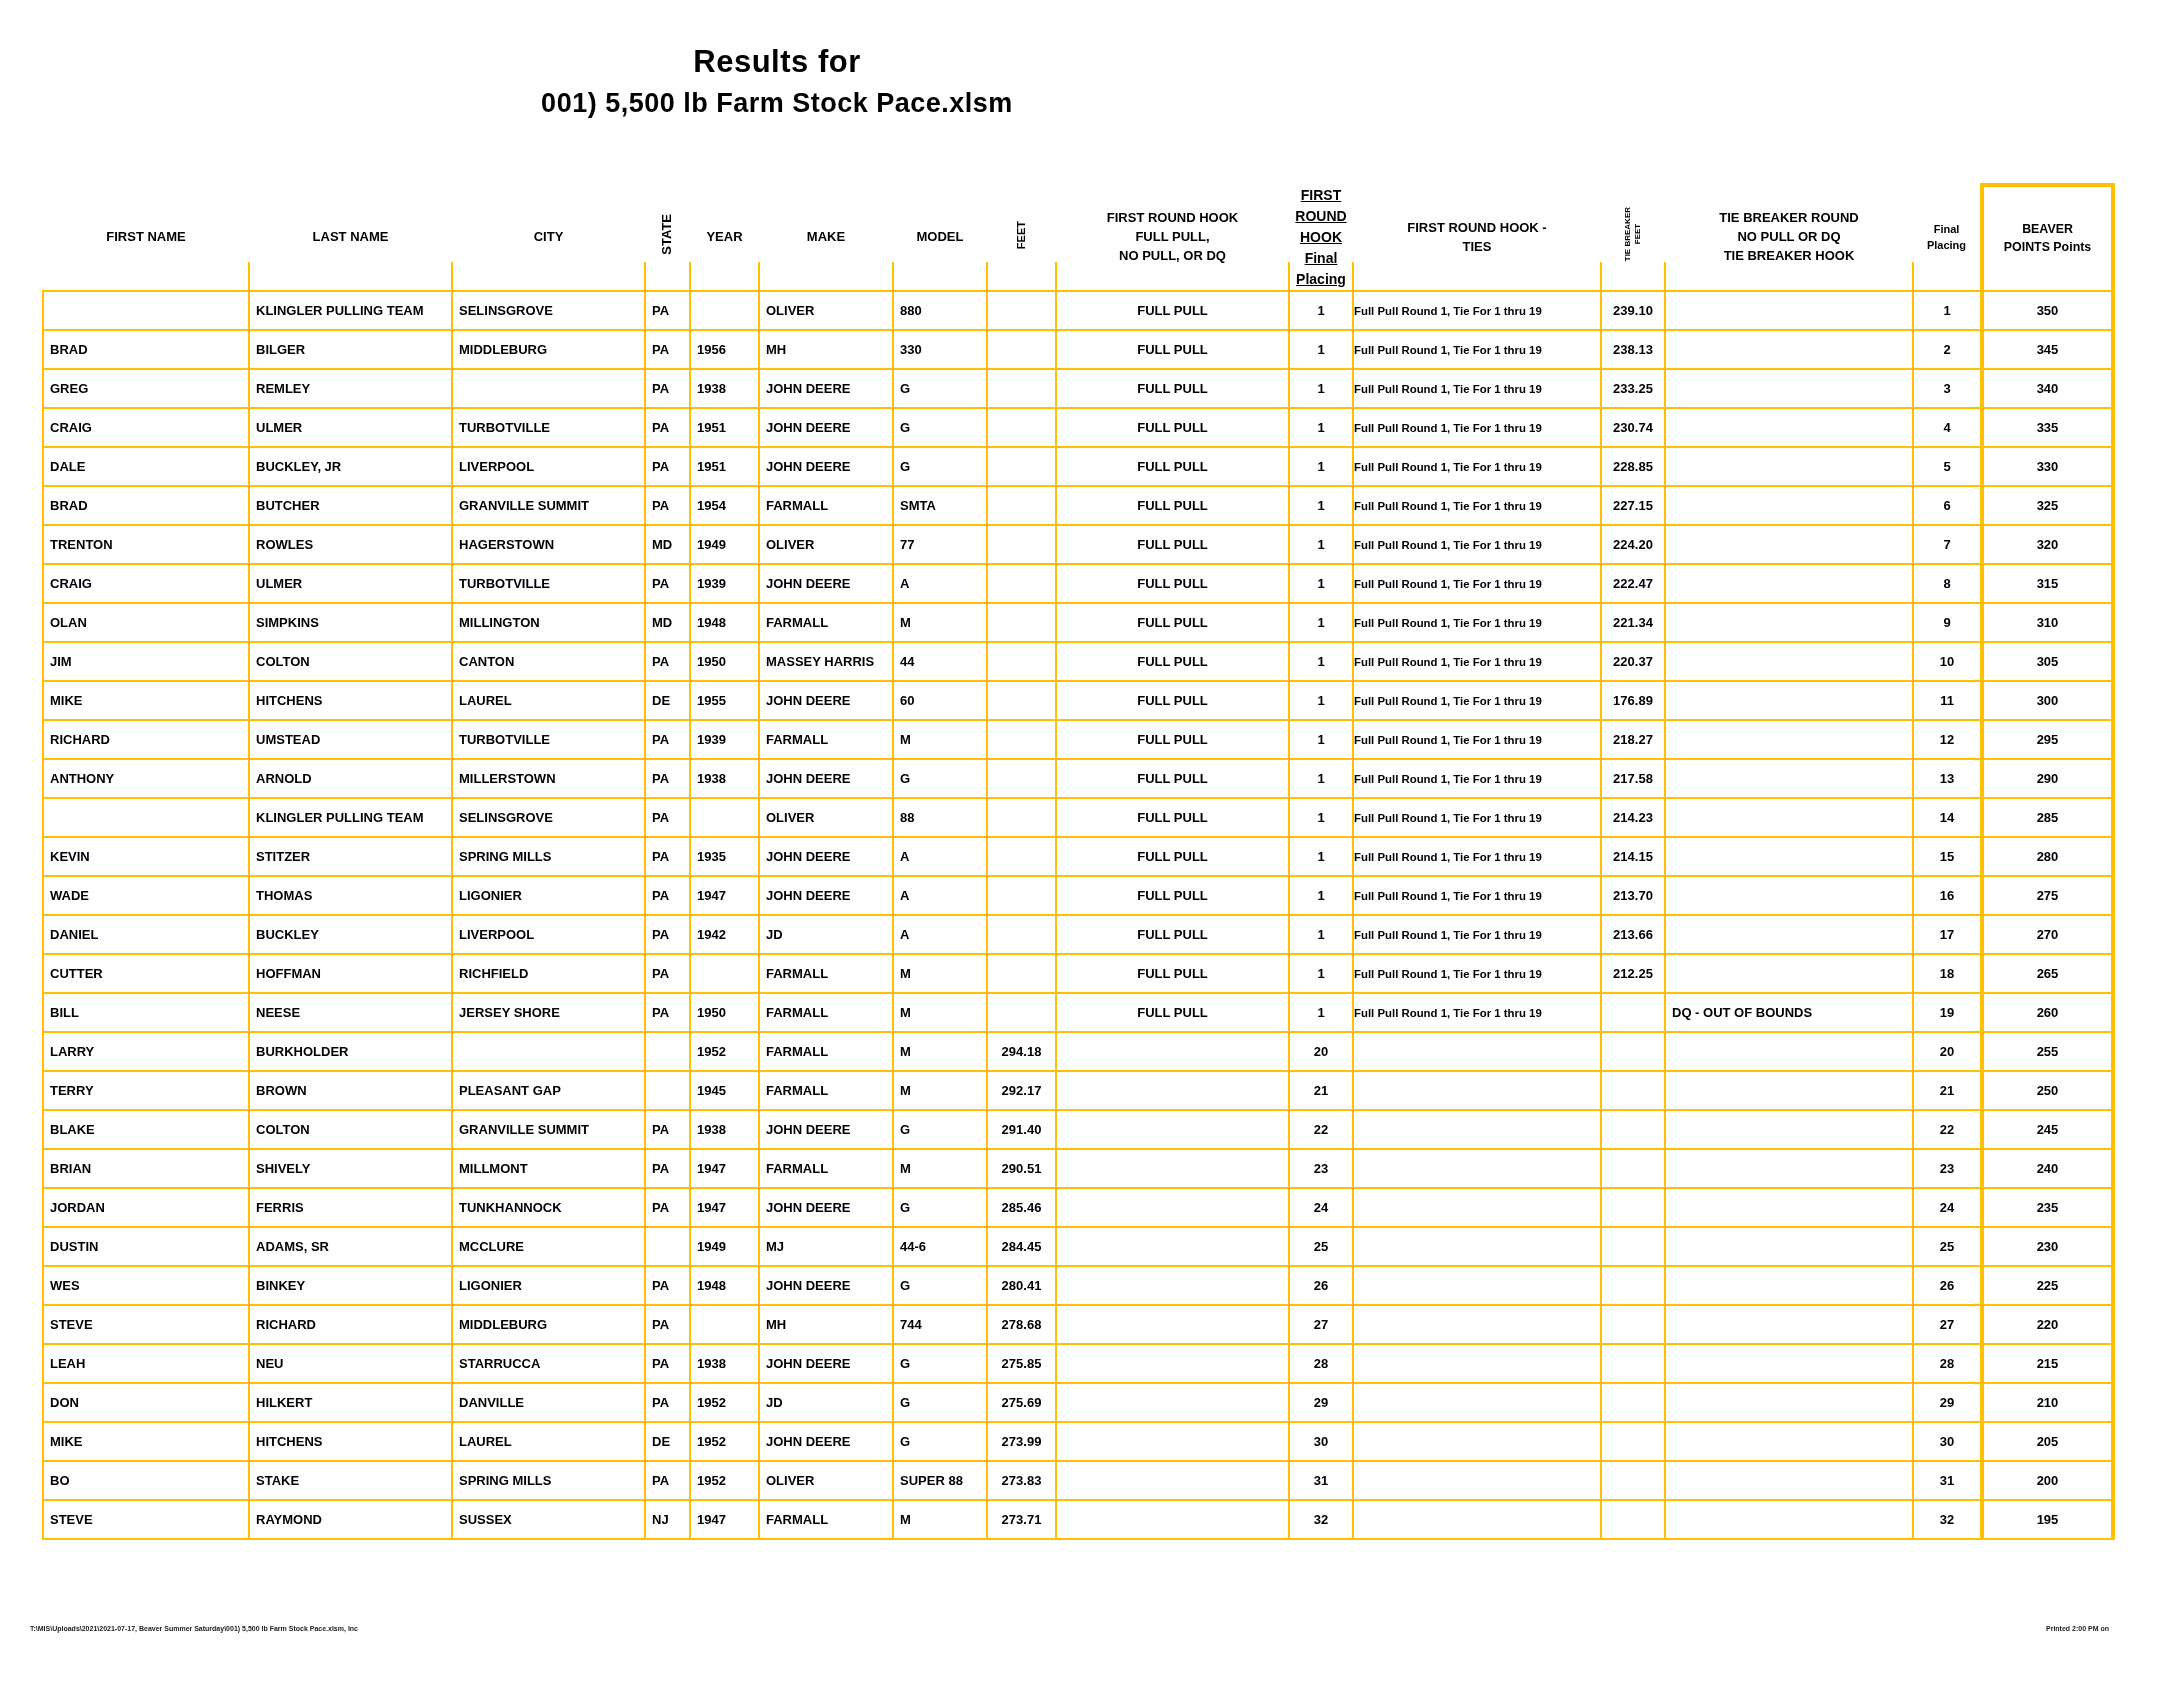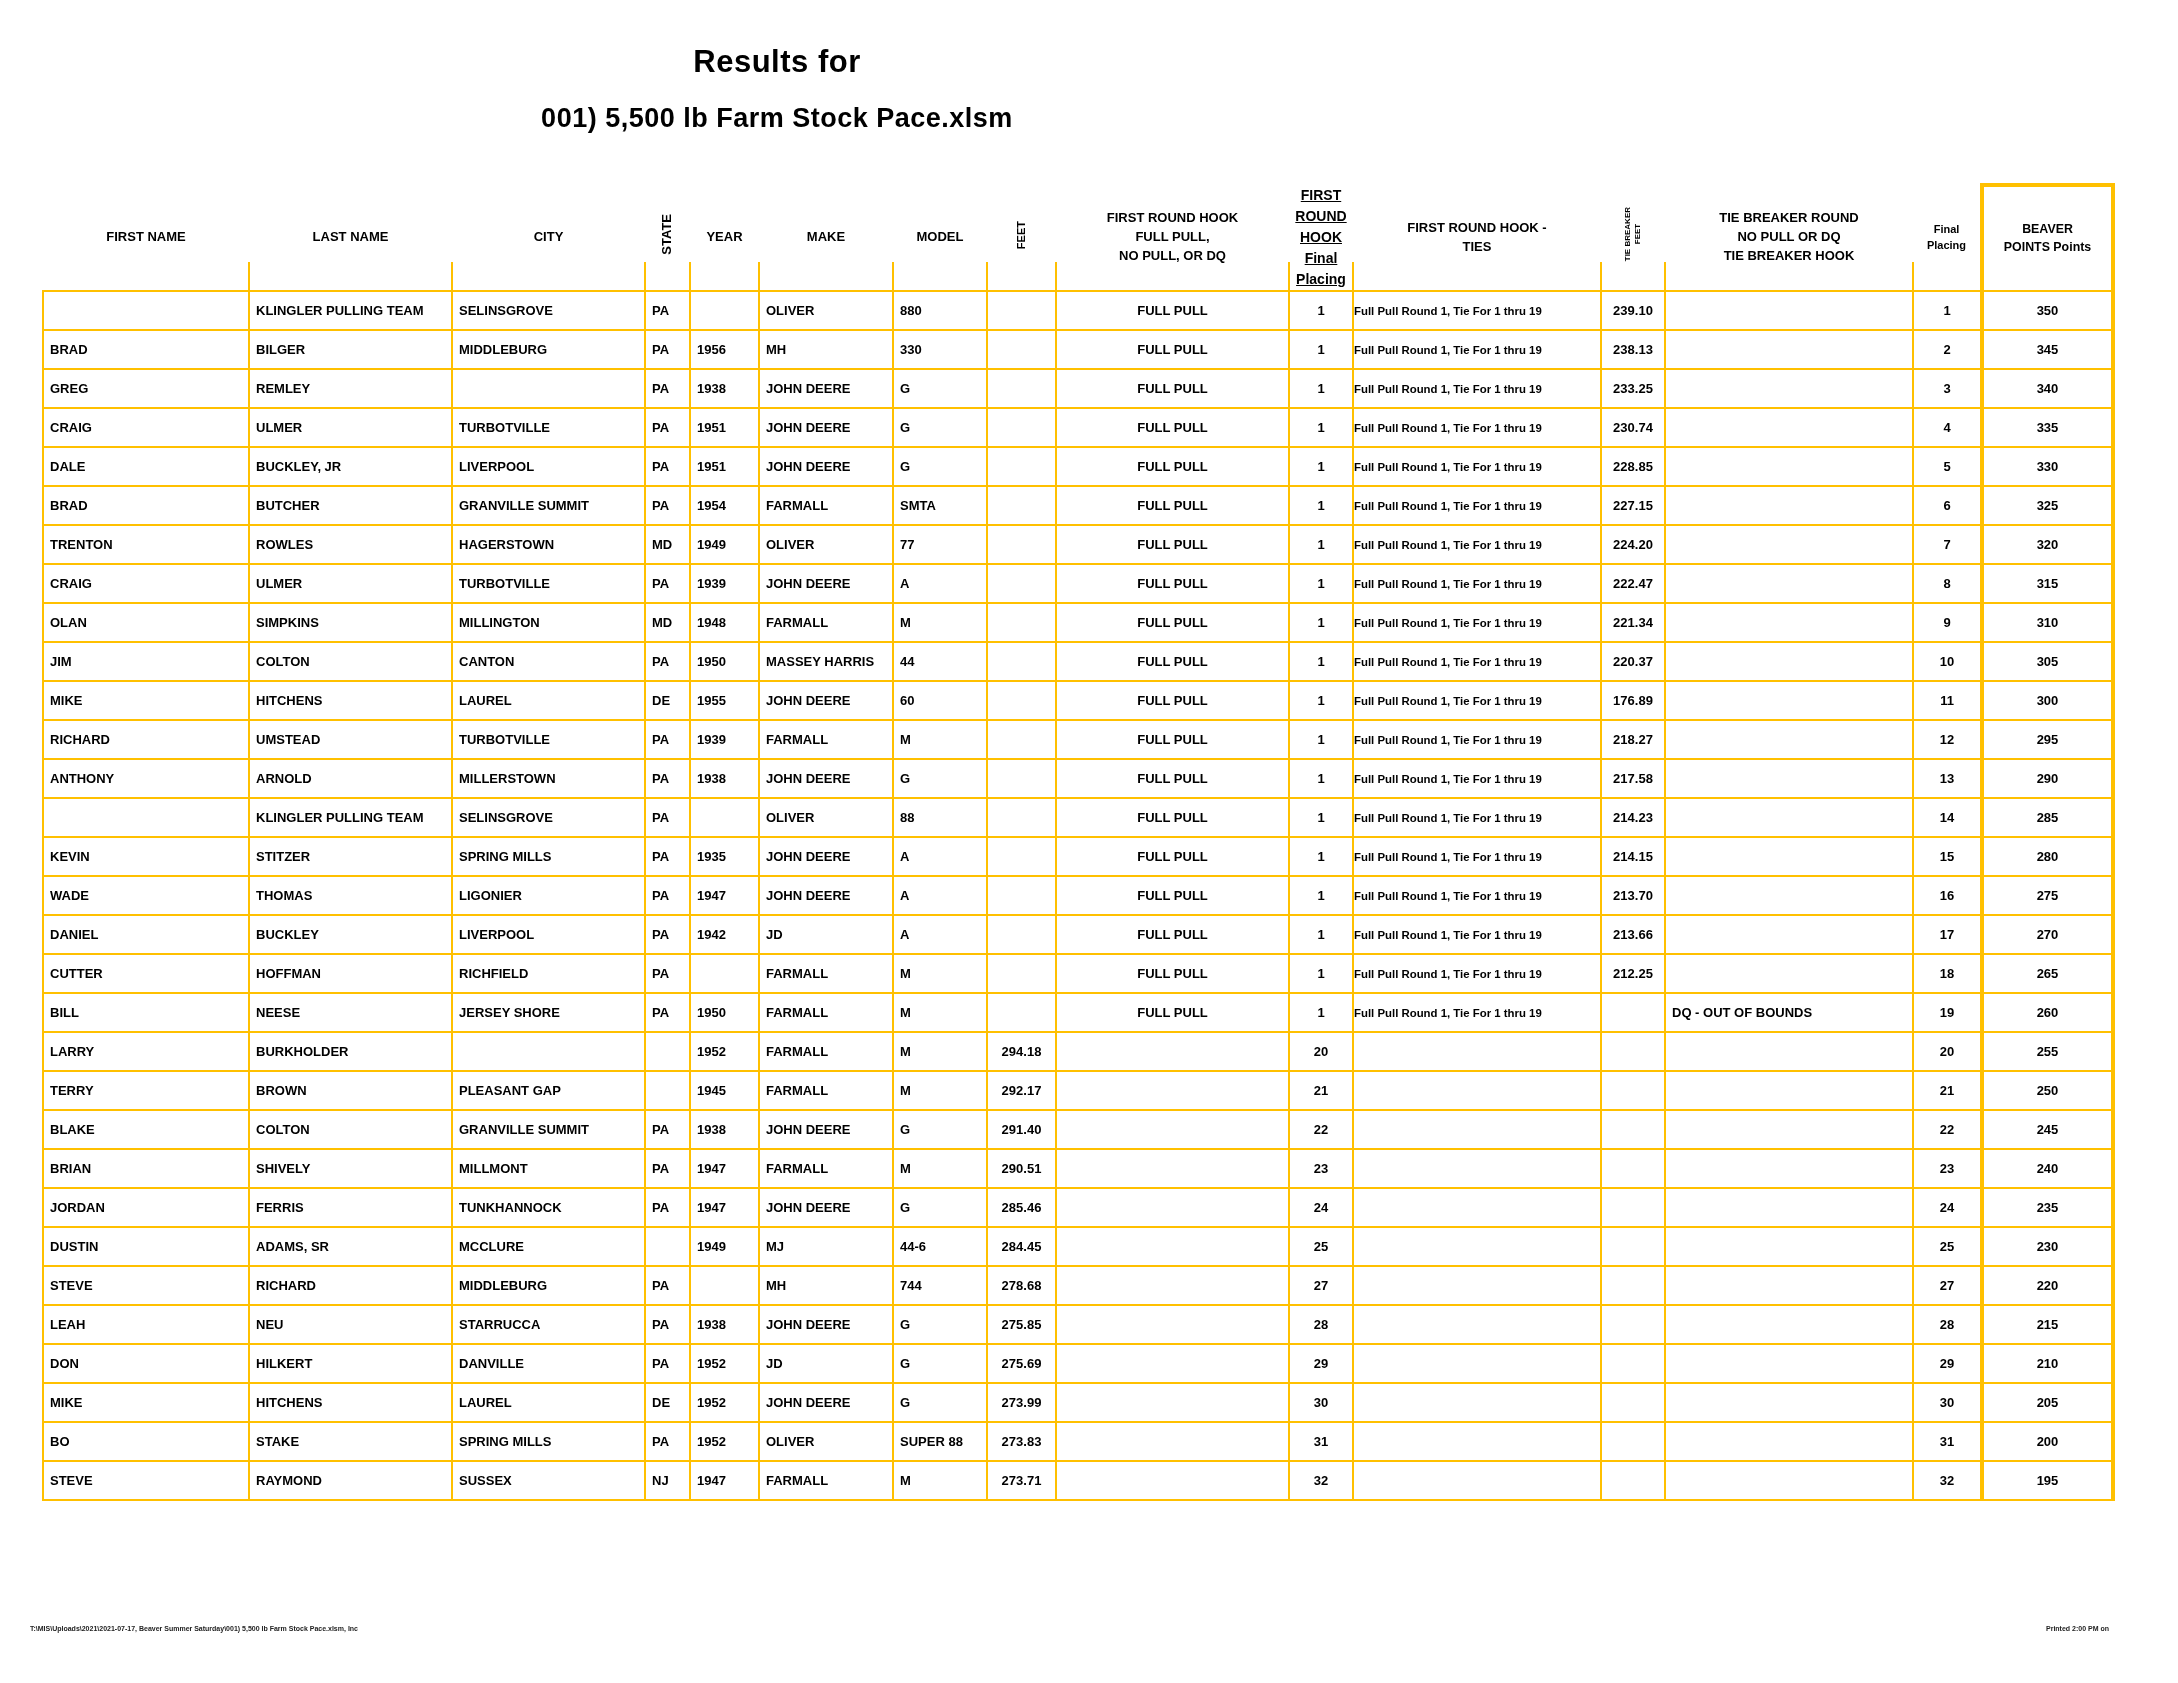--- a/index.html
+++ b/index.html
@@ -3,21 +3,21 @@
 <meta charset="utf-8">
 <style>
   html,body{margin:0;padding:0;background:#ffffff;}
   body{
     width:2178px;height:1683px;position:relative;
     font-family:"Liberation Sans","DejaVu Sans",sans-serif;
     color:#000;
   }
   .title-block{position:absolute;top:44px;left:0;width:1554px;text-align:center;}
   .title-line1{font-size:31px;font-weight:bold;letter-spacing:0.5px;}
-  .title-line2{font-size:27px;font-weight:bold;margin-top:23px;letter-spacing:0.5px;}
+  .title-line2{font-size:27px;font-weight:bold;margin-top:8px;letter-spacing:0.5px;}
 
   table.results{
     position:absolute;left:42px;top:183px;
     border-collapse:collapse;table-layout:fixed;width:2069px;
   }
   :root{--grid:#FFC000;}
 
   thead th{
     position:relative;height:79px;vertical-align:middle;
     font-weight:bold;font-size:13px;text-align:center;
@@ -541,20 +541,37 @@
         <td class="col-feet">284.45</td>
         <td class="col-fr_result"></td>
         <td class="col-fr_placing">25</td>
         <td class="col-fr_ties"></td>
         <td class="col-tb_feet"></td>
         <td class="col-tb_round"></td>
         <td class="col-final_placing">25</td>
         <td class="col-points">230</td>
       </tr>
       <tr>
+        <td class="col-first_name">WES</td>
+        <td class="col-last_name">BINKEY</td>
+        <td class="col-city">LIGONIER</td>
+        <td class="col-state">PA</td>
+        <td class="col-year">1948</td>
+        <td class="col-make">JOHN DEERE</td>
+        <td class="col-model">G</td>
+        <td class="col-feet">280.41</td>
+        <td class="col-fr_result"></td>
+        <td class="col-fr_placing">26</td>
+        <td class="col-fr_ties"></td>
+        <td class="col-tb_feet"></td>
+        <td class="col-tb_round"></td>
+        <td class="col-final_placing">26</td>
+        <td class="col-points">225</td>
+      </tr>
+      <tr>
         <td class="col-first_name">STEVE</td>
         <td class="col-last_name">RICHARD</td>
         <td class="col-city">MIDDLEBURG</td>
         <td class="col-state">PA</td>
         <td class="col-year"></td>
         <td class="col-make">MH</td>
         <td class="col-model">744</td>
         <td class="col-feet">278.68</td>
         <td class="col-fr_result"></td>
         <td class="col-fr_placing">27</td>

